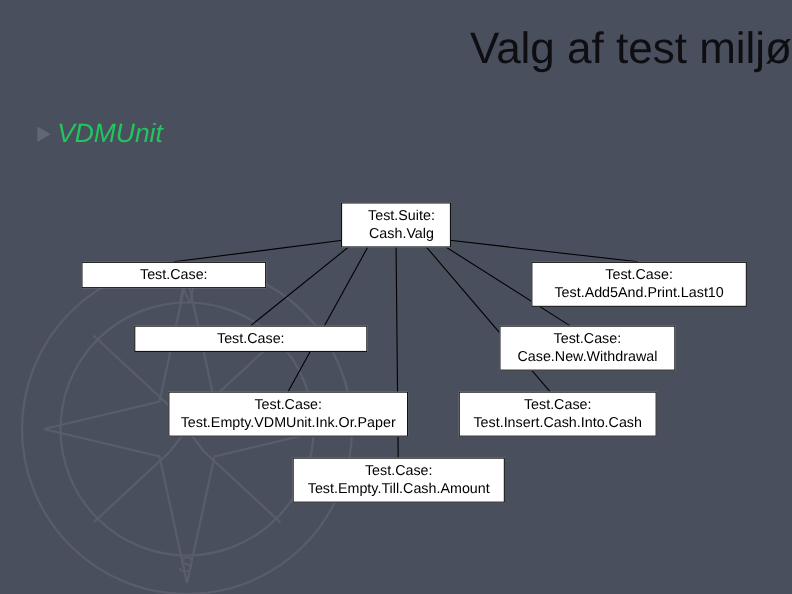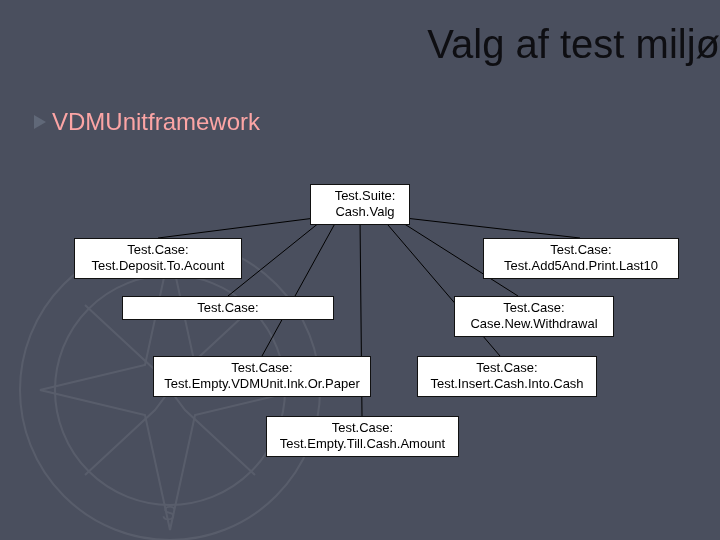--- a/index.html
+++ b/index.html
@@ -26,22 +26,23 @@
     color: #0e0e12;
     font-size: 40px;
     font-weight: 400;
   }
   .bullet-line {
     position: absolute;
     top: 108px;
     left: 34px;
     display: flex;
     align-items: center;
-    color: #fca5a5;
+    color: #22c55e;
     font-size: 24px;
+    font-style: italic;
   }
   .bullet-line .arrow {
     display: inline-block;
     width: 0; height: 0;
     border-top: 7px solid transparent;
     border-bottom: 7px solid transparent;
     border-left: 12px solid #606878;
     margin-right: 6px;
   }
   .bullet-line .bold { font-weight: 500; }
@@ -81,21 +82,20 @@
   </g>
   <text x="162" y="275" fill="#fff" font-size="20" font-style="italic">N</text>
   <text x="162" y="520" fill="#fff" font-size="20" font-style="italic">S</text>
 </svg>
 
 <div class="title">Valg af test miljø</div>
 
 <div class="bullet-line">
   <span class="arrow"></span>
   <span class="bold">VDMUnit</span>
-  <span> framework</span>
 </div>
 
 <div class="diagram">
   <svg class="connectors" width="720" height="540">
     <g stroke="#000" stroke-width="1" fill="none">
       <line x1="315" y1="218" x2="158" y2="238"></line>
       <line x1="405" y1="218" x2="580" y2="238"></line>
       <line x1="325" y1="218" x2="228" y2="296"></line>
       <line x1="395" y1="218" x2="518" y2="296"></line>
       <line x1="338" y1="218" x2="262" y2="356"></line>
@@ -104,21 +104,20 @@
     </g>
   </svg>
 
   <div class="node" style="left:310px; top:184px; width:100px;padding-left:16px;">
     <span>Test.Suite:</span>
     <span>Cash.Valg</span>
   </div>
 
   <div class="node" style="left:74px; top:238px; width:168px;">
     <span>Test.Case:</span>
-    <span>Test.Deposit.To.Acount</span>
   </div>
 
   <div class="node" style="left:483px; top:238px; width:196px;">
     <span>Test.Case:</span>
     <span>Test.Add5And.Print.Last10</span>
   </div>
 
   <div class="node" style="left:122px; top:296px; width:212px;">
     <span>Test.Case:</span>
   </div>

